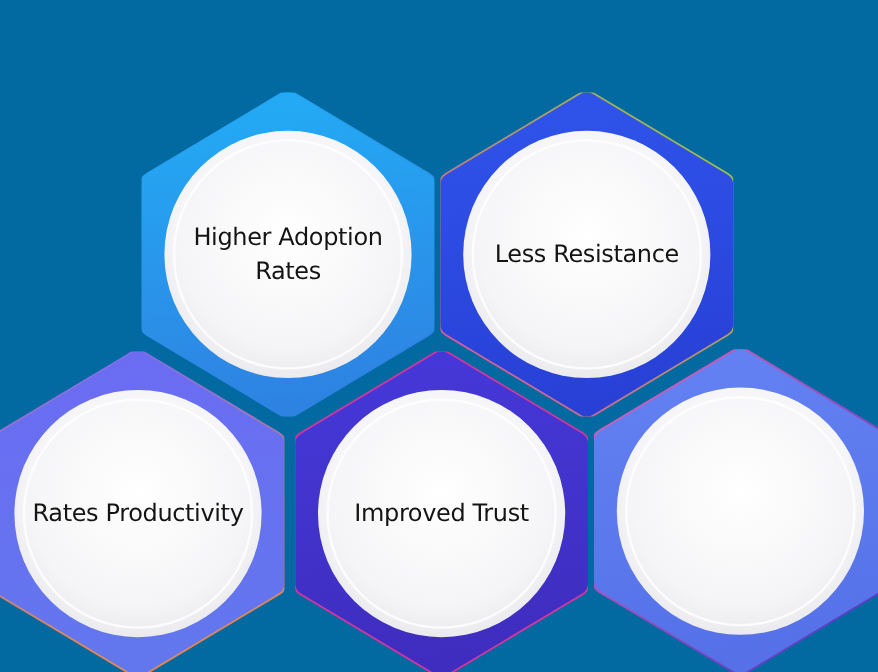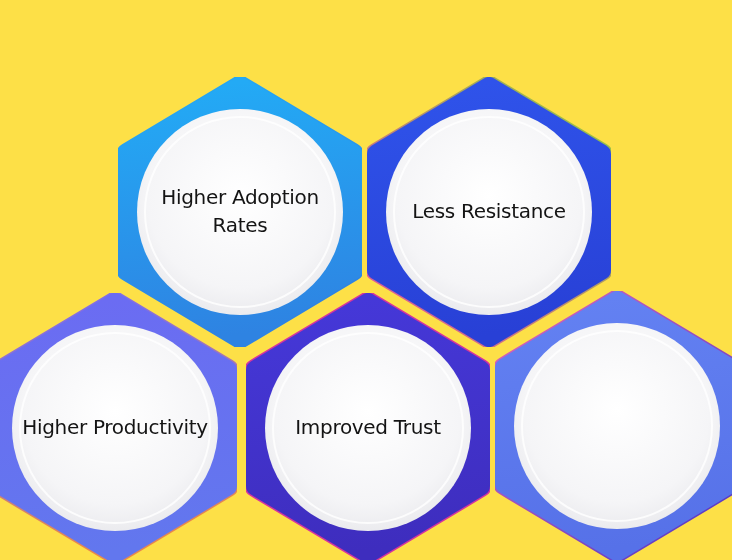--- a/index.html
+++ b/index.html
@@ -44,21 +44,21 @@
   
   #hex0 { left: 118px; top: 77px;  }
   #hex1 { left: 367px; top: 77px;  }
   #hex2 { left: -7px;  top: 293px; }
   #hex3 { left: 246px; top: 293px; }
   #hex4 { left: 495px; top: 291px; }
 </style>
 </head>
 <body>
 
-<div class="canvas" style="background: #fde047;">
+<div class="canvas" style="background: #0369a1;">
 
   <div class="hex" id="hex0">
     <svg viewBox="0 0 244 270">
       <defs>
         <linearGradient id="rim0" x1="0" y1="0" x2="0.3" y2="1">
           <stop class="stop-rim-start" offset="0" stop-color="#23AAF5"></stop>
             <stop class="stop-rim-end" offset="1" stop-color="#2E83E2"></stop>
         </linearGradient>
         <linearGradient id="fill0" x1="0.3" y1="0" x2="0.4" y2="1">
           <stop class="stop-fill-top" offset="0" stop-color="#23AAF5"></stop>
@@ -118,21 +118,21 @@
           <stop class="stop-circ-center" offset="0" stop-color="#FFFFFF"></stop>
             <stop class="stop-circ-mid" offset="0.6" stop-color="#F5F5F7"></stop>
             <stop class="stop-circ-edge" offset="1" stop-color="#DEDEE3"></stop>
         </radialGradient>
       </defs>
       <polygon points="122,10 234,77 234,193 122,260 10,193 10,77" fill="none" stroke="url(#rim2)" stroke-width="23" stroke-linejoin="round"></polygon>
       <polygon points="122,10 234,77 234,193 122,260 10,193 10,77" fill="url(#fill2)" stroke="url(#fill2)" stroke-width="20" stroke-linejoin="round"></polygon>
       <circle cx="122" cy="135" r="103" fill="url(#circ2)"></circle>
       <circle class="ring" cx="122" cy="135" r="95" fill="none" stroke-opacity="0.8" stroke-width="2" stroke="#FFFFFF"></circle>
     </svg>
-    <div class="hex-label nowrap" style="color: rgb(20, 20, 20);">Higher Productivity</div>
+    <div class="hex-label nowrap" style="color: rgb(20, 20, 20);">Rates Productivity</div>
   </div>
 
   <div class="hex" id="hex3">
     <svg viewBox="0 0 244 270">
       <defs>
         <linearGradient id="rim3" x1="0" y1="0" x2="0.3" y2="1">
           <stop class="stop-rim-start" offset="0" stop-color="#D5349E"></stop>
             <stop class="stop-rim-end" offset="1" stop-color="#D5349E"></stop>
         </linearGradient>
         <linearGradient id="fill3" x1="0.3" y1="0" x2="0.4" y2="1">

